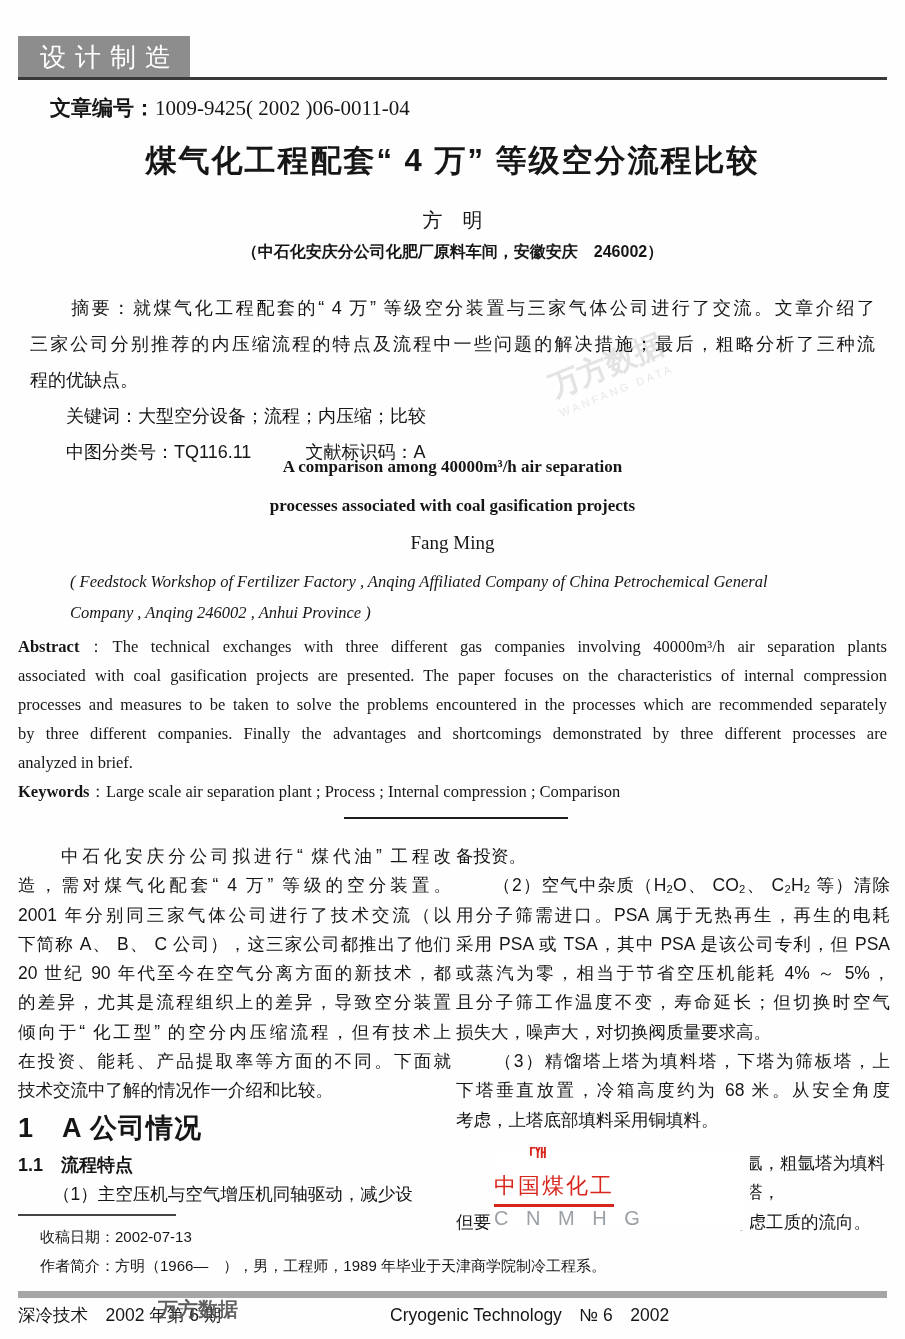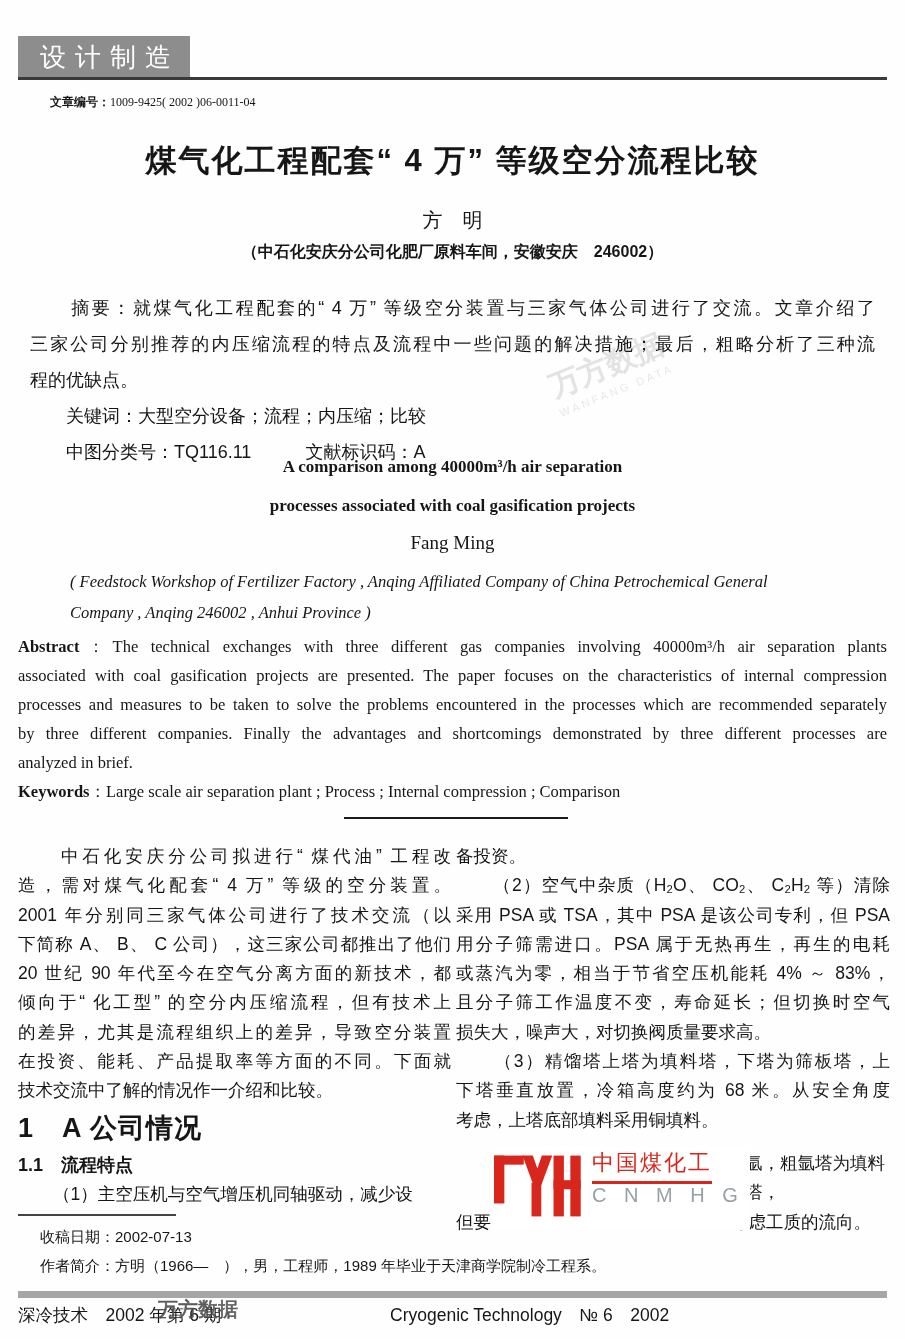--- a/index.html
+++ b/index.html
@@ -8,21 +8,21 @@
     font-family:"Liberation Sans","DejaVu Sans",sans-serif;color:#161616;
     overflow:hidden;
   }
   
   .badge{
     position:absolute;left:18px;top:36px;width:172px;height:42px;
     background:#8d8d8d;color:#ffffff;font-size:26px;letter-spacing:9px;
     display:flex;align-items:center;justify-content:center;padding-left:12px;box-sizing:border-box;
   }
   .top-rule{position:absolute;left:18px;top:77px;width:869px;height:3px;background:#3a3a3a;}
-  .article-no{position:absolute;left:50px;top:94px;font-size:12px;}
+  .article-no{position:absolute;left:50px;top:94px;font-size:21px;}
   .article-no .lab{font-weight:bold;}
   .article-no .val{font-family:"Liberation Serif","DejaVu Serif",serif;}
   
   .cn-title{position:absolute;left:0;top:140px;width:100%;text-align:center;
     font-size:31px;font-weight:700;letter-spacing:2px;}
   .cn-author{position:absolute;left:0;top:207px;width:100%;text-align:center;font-size:20px;}
   .cn-affil{position:absolute;left:0;top:242px;width:100%;text-align:center;font-size:16px;font-weight:bold;}
   
   .cn-abs{position:absolute;left:30px;top:290px;width:845px;font-size:18px;line-height:36px;}
   .j{text-align:justify;text-align-last:justify;}
@@ -43,21 +43,21 @@
   .col-right{left:456px;width:434px;}
   .sec-h1{font-size:27px;font-weight:700;line-height:44px;letter-spacing:1px;}
   .sec-h2{font-size:18px;font-weight:700;line-height:30px;}
   .overlap1{padding-left:289px;margin-top:14px;box-sizing:border-box;}
   .overlap2 .gap{display:inline-block;width:240px;}
   
   .foot-rule{position:absolute;left:18px;top:1214px;width:158px;height:2px;background:#444;}
   .footnote{position:absolute;left:40px;top:1222px;width:850px;font-size:15px;line-height:29px;}
   
   .logo-box{position:absolute;left:494px;top:1146px;width:256px;height:84px;background:#ffffff;
-    display:flex;gap:10px;align-items:flex-start;z-index:5;}
+    display:flex;gap:10px;align-items:flex-start;z-index:5;flex-direction:column;}
   .logo-right{padding-top:2px;}
   .logo-cn{color:#d8261c;font-size:22px;letter-spacing:2px;padding-bottom:3px;
     border-bottom:3px solid #d8261c;display:inline-block;}
   .logo-en{color:#9aa0a6;font-size:20px;letter-spacing:6px;}
   
   .wm-mid{position:absolute;left:548px;top:345px;z-index:0;transform:rotate(-22deg);
     color:#e3e3e3;text-align:center;}
   .wm-mid .big{font-size:30px;font-weight:bold;}
   .wm-mid .small{font-size:11px;letter-spacing:3px;color:#e8e8e8;}
   
@@ -116,35 +116,35 @@
   </div>
 
   <div class="divider"></div>
 
   <div class="col col-left">
     <div class="j">　　中石化安庆分公司拟进行“ 煤代油” 工程改</div>
     <div class="j">造，需对煤气化配套“ 4 万” 等级的空分装置。</div>
     <div class="j">2001 年分别同三家气体公司进行了技术交流（以</div>
     <div class="j">下简称 A、 B、 C 公司），这三家公司都推出了他们</div>
     <div class="j">20 世纪 90 年代至今在空气分离方面的新技术，都</div>
+    <div class="j">的差异，尤其是流程组织上的差异，导致空分装置</div>
     <div class="j">倾向于“ 化工型” 的空分内压缩流程，但有技术上</div>
-    <div class="j">的差异，尤其是流程组织上的差异，导致空分装置</div>
     <div class="j">在投资、能耗、产品提取率等方面的不同。下面就</div>
     <div>技术交流中了解的情况作一介绍和比较。</div>
     <div class="sec-h1">1　A 公司情况</div>
     <div class="sec-h2">1.1　流程特点</div>
     <div>　　（1）主空压机与空气增压机同轴驱动，减少设</div>
   </div>
 
   <div class="col col-right">
     <div>备投资。</div>
     <div class="j">　　（2）空气中杂质（H₂O、 CO₂、 C₂H₂ 等）清除</div>
+    <div class="j">用分子筛需进口。PSA 属于无热再生，再生的电耗</div>
     <div class="j">采用 PSA 或 TSA，其中 PSA 是该公司专利，但 PSA</div>
-    <div class="j">用分子筛需进口。PSA 属于无热再生，再生的电耗</div>
-    <div class="j">或蒸汽为零，相当于节省空压机能耗 4% ～ 83%，</div>
+    <div class="j">或蒸汽为零，相当于节省空压机能耗 4% ～ 5%，</div>
     <div class="j">且分子筛工作温度不变，寿命延长；但切换时空气</div>
     <div>损失大，噪声大，对切换阀质量要求高。</div>
     <div class="j">　　（3）精馏塔上塔为填料塔，下塔为筛板塔，上</div>
     <div class="j">下塔垂直放置，冷箱高度约为 68 米。从安全角度</div>
     <div>考虑，上塔底部填料采用铜填料。</div>
     <div class="overlap1">氩，粗氩塔为填料塔，</div>
     <div class="overlap2">
       <span>但要</span><span class="gap"></span><span>考虑工质的流向。</span>
     </div>
   </div>

